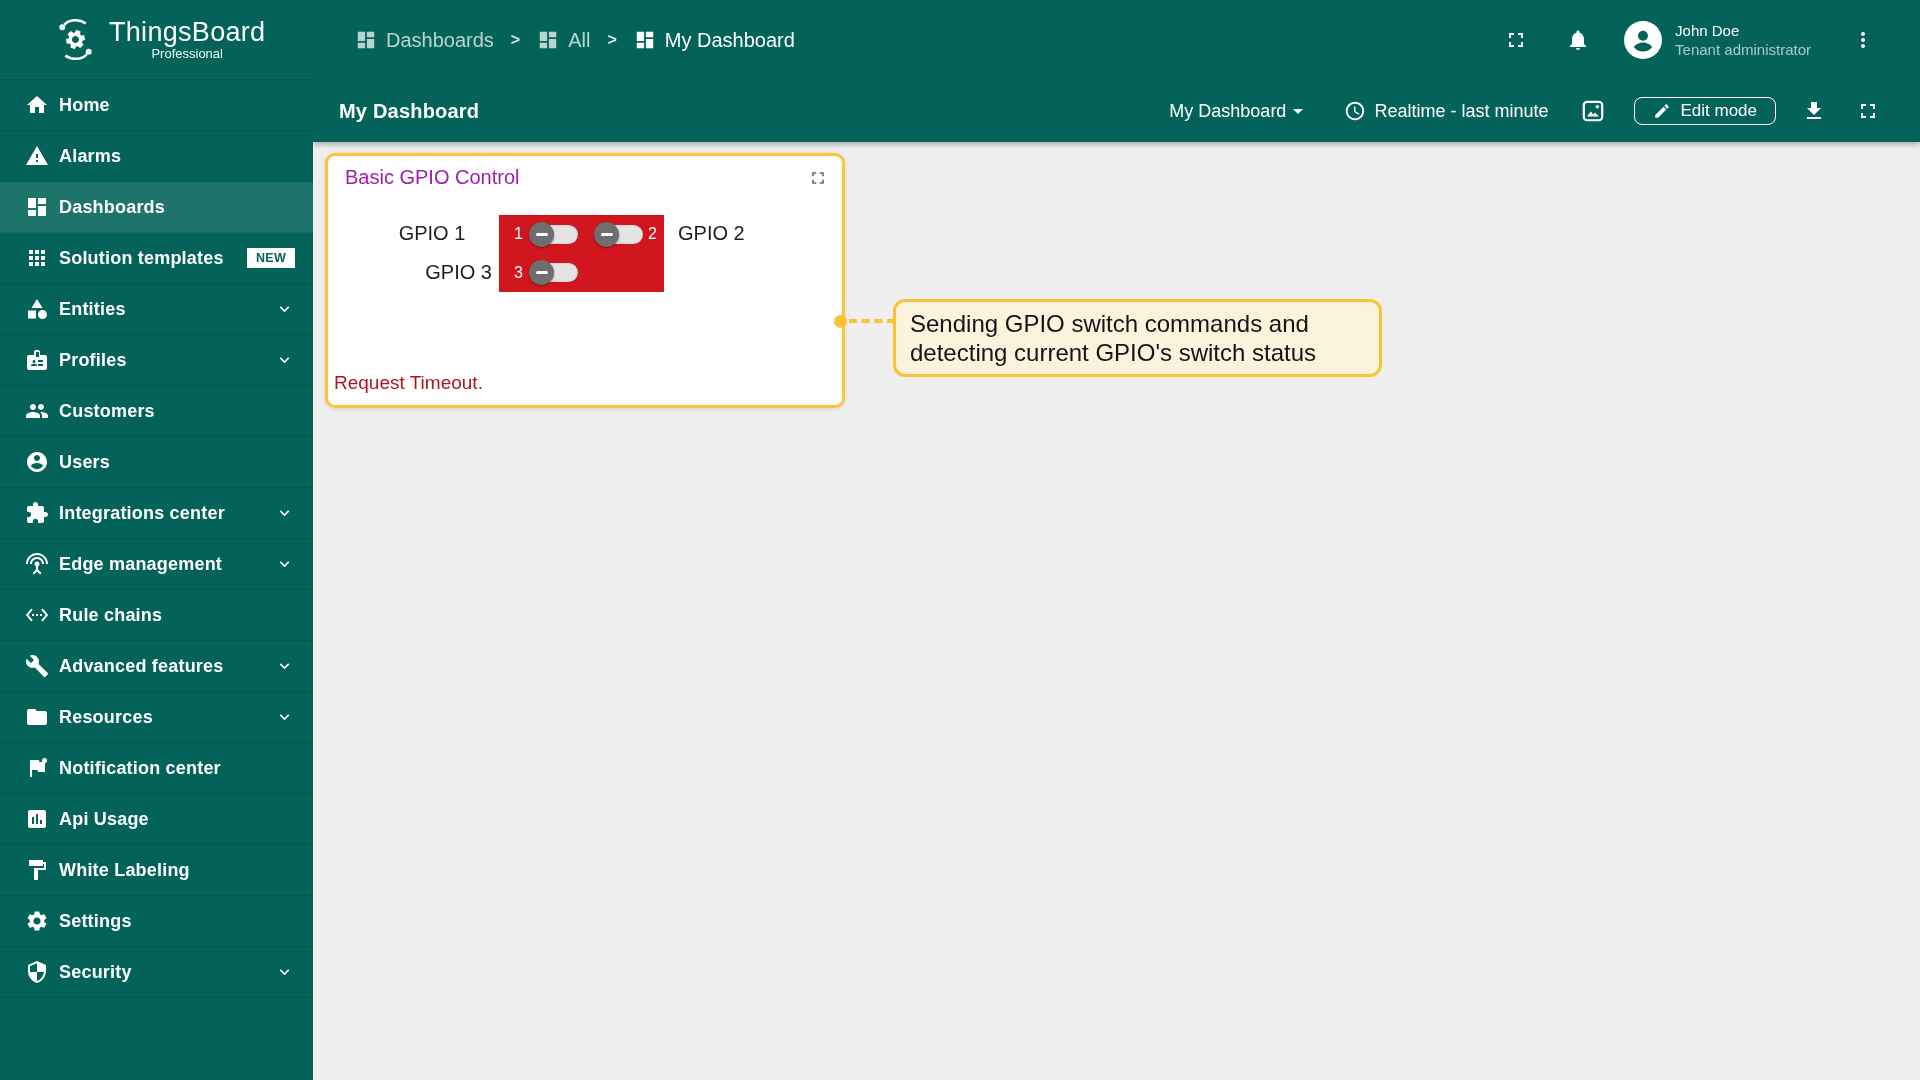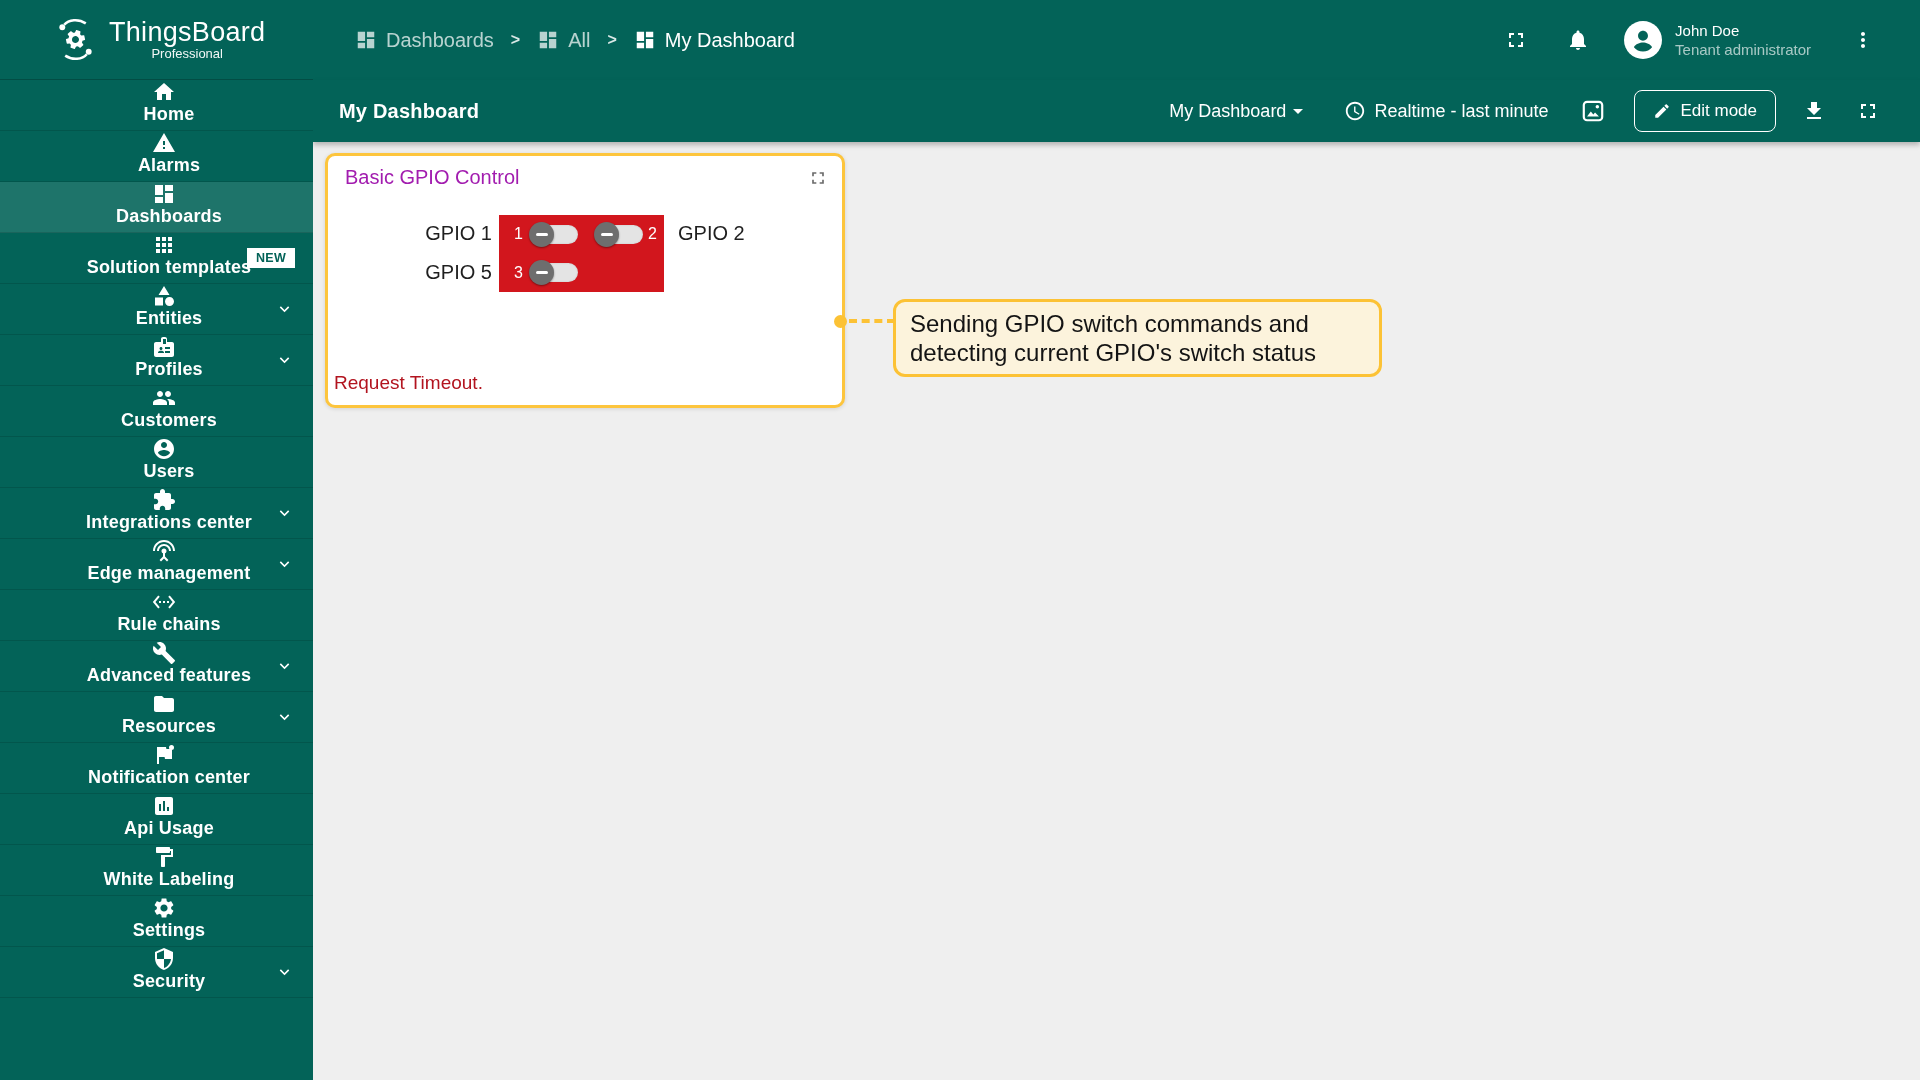--- a/index.html
+++ b/index.html
@@ -7,21 +7,21 @@
        font-family:"Liberation Sans",sans-serif;background:#efefef;}
   
   .sidebar{position:absolute;left:0;top:0;width:313px;height:1080px;background:#036358;z-index:3;}
   .logo{height:79px;display:flex;align-items:center;padding-left:52px;cursor:pointer;
         border-bottom:1px solid rgba(0,0,0,0.22);}
   .logo svg{width:47px;height:47px;color:#fff;}
   .logo-text{margin-left:10px;color:#fff;}
   .logo-name{font-size:27px;letter-spacing:.3px;line-height:28px;}
   .logo-edition{font-size:13px;text-align:center;margin-top:0px;opacity:.95;}
   .menu-item{height:51px;display:flex;align-items:center;padding-left:25px;position:relative;
-             color:#fff;border-bottom:1px solid rgba(0,0,0,0.13);cursor:pointer;box-sizing:border-box;flex-direction:column;}
+             color:#fff;border-bottom:1px solid rgba(0,0,0,0.13);cursor:pointer;box-sizing:border-box;}
   .menu-item.active{background:rgba(255,255,255,0.11);}
   .mi-icon{width:24px;height:24px;margin-right:10px;flex:none;}
   .mi-icon svg{width:24px;height:24px;display:block;}
   .mi-label{font-size:18px;font-weight:bold;letter-spacing:.2px;}
   .mi-badge{position:absolute;right:18px;top:50%;transform:translateY(-50%);
             background:#fff;color:#036358;font-size:12.5px;font-weight:bold;
             padding:3px 9px;border-radius:0;letter-spacing:.3px;}
   .mi-chevron{position:absolute;right:19px;top:50%;transform:translateY(-50%);width:19px;height:19px;}
   .mi-chevron svg{width:19px;height:19px;display:block;}
   
@@ -48,31 +48,31 @@
   .toolbar{position:absolute;left:313px;top:80px;width:1607px;height:62px;background:#036358;
            display:flex;align-items:center;z-index:2;box-shadow:0 3px 5px rgba(0,0,0,0.25);}
   .tb-title{color:#fff;font-size:20px;font-weight:bold;margin-left:26px;letter-spacing:.2px;}
   .toolbar-right{margin-left:auto;margin-right:40px;display:flex;align-items:center;}
   .flat-btn{background:none;border:none;color:#fff;cursor:pointer;display:flex;align-items:center;
             font-family:inherit;font-size:18px;padding:4px 2px;}
   .flat-btn svg{display:block;}
   .state-label{font-size:18px;}
   .tw-label{font-size:18px;margin-left:8px;}
   .edit-btn{display:flex;align-items:center;gap:9px;background:none;border:1px solid #fff;border-radius:8px;
-            color:#fff;height:42px;padding:0 18px;font-family:inherit;font-size:17px;cursor:pointer;}
+            color:#fff;height:28px;padding:0 18px;font-family:inherit;font-size:17px;cursor:pointer;}
   .sp26{width:30px;} .sp20{width:28px;} .sp18{width:26px;}
   
   .content{position:absolute;left:313px;top:142px;width:1607px;height:938px;background:#efefef;}
   .widget{position:absolute;left:12px;top:11px;width:514px;height:249px;background:#fff;
           border:3px solid #fdc53d;border-radius:10px;box-shadow:0 1px 4px rgba(0,0,0,0.12);}
   .w-title{position:absolute;left:17px;top:10px;font-size:20px;color:#a21caf;}
   .w-expand{position:absolute;right:12px;top:10px;background:none;border:none;padding:2px;cursor:pointer;color:#6b6b6b;}
   .w-expand svg{width:20px;height:20px;display:block;}
   .gpio-label{position:absolute;font-size:20px;color:#1f1f1f;white-space:nowrap;}
-  .gl-1{left:44px;top:66px;width:120px;text-align:right;}
+  .gl-1{left:44px;top:66px;width:120px;text-align:center;}
   .gl-3{left:44px;top:105px;width:120px;text-align:right;}
   .gl-2{left:350px;top:66px;}
   .gpio-panel{position:absolute;left:171px;top:59px;width:165px;height:77px;background:#d2161d;
               display:flex;flex-direction:column;}
   .gpio-row{flex:1;display:flex;align-items:center;padding-left:15px;}
   .pin{color:#fff;font-size:16px;width:12px;flex:none;}
   .switch{position:relative;width:47px;height:19px;border-radius:10px;background:#e4e4e4;
           margin-left:5px;cursor:pointer;flex:none;box-shadow:inset 0 0 2px rgba(0,0,0,0.15);}
   .switch.second{margin-left:18px;}
   .knob{position:absolute;left:-2px;top:-3px;width:25px;height:25px;border-radius:50%;background:#6e6e6e;
@@ -401,21 +401,21 @@
 
     <section class="widget">
       <div class="w-title">Basic GPIO Control</div>
       <button class="w-expand">
         <svg viewBox="0 0 24 24" fill="currentColor">
             <path d="M7 14H5v5h5v-2H7v-3zm-2-4h2V7h3V5H5v5zm12 7h-3v2h5v-5h-2v3zM14 5v2h3v3h2V5h-5z"></path>
           </svg>
       </button>
 
       <div class="gpio-label gl-1">GPIO 1</div>
-      <div class="gpio-label gl-3">GPIO 5</div>
+      <div class="gpio-label gl-3">GPIO 3</div>
       <div class="gpio-label gl-2">GPIO 2</div>
 
       <div class="gpio-panel">
         <div class="gpio-row">
           <span class="pin">1</span>
           <div class="switch">
             <div class="knob">
                 <div class="knob-dash"></div>
               </div>
           </div>

